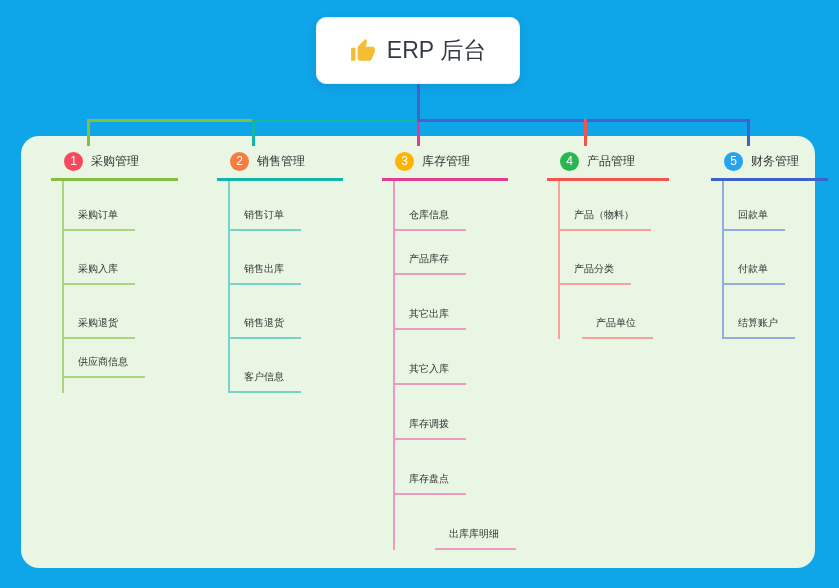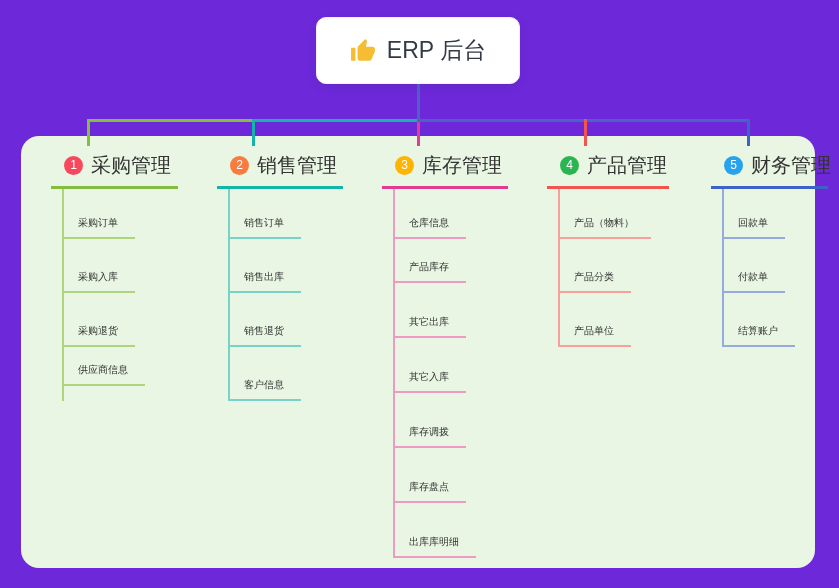--- a/index.html
+++ b/index.html
@@ -1,17 +1,17 @@
 <!DOCTYPE html>
 <html><head>
 <meta charset="utf-8">
 <style>
   html,body { margin:0; padding:0; background:#ffffff; }
   body { font-family:"Liberation Sans","DejaVu Sans",sans-serif; }
-  .canvas { position:relative; width:839px; height:588px; background:#6d28d9; overflow:hidden; }
+  .canvas { position:relative; width:839px; height:588px; background:#0ea5e9; overflow:hidden; }
 
   
   .root-node {
     position:absolute; left:316px; top:17px; width:204px; height:67px;
     background:#ffffff; border:1px solid #f1f1f4; border-radius:10px;
     box-shadow:0 3px 10px rgba(30,40,80,.10);
     display:flex; align-items:center; justify-content:center; gap:11px;
     box-sizing:border-box; z-index:3;
   }
   .root-title { font-size:23px; color:#333a44; }
@@ -29,21 +29,21 @@
   .branch { position:absolute; top:14px; box-sizing:border-box; }
   .branch-label {
     display:flex; align-items:center; gap:8px;
     padding:2px 0 7px 13px; border-bottom:3px solid var(--line);
     box-sizing:border-box; cursor:default;
   }
   .num {
     width:19px; height:19px; border-radius:50%; background:var(--circle);
     color:#ffffff; font-size:12px; line-height:19px; text-align:center; flex:none;
   }
-  .blabel { font-size:20px; color:#333333; white-space:nowrap; }
+  .blabel { font-size:12px; color:#333333; white-space:nowrap; }
 
   .children { margin-left:11px; border-left:2px solid var(--light); }
   .child { display:flex; align-items:flex-end; }
   .clabel {
     font-size:10px; color:#333333; white-space:nowrap;
     padding:0 17px 7px 14px; border-bottom:2px solid var(--light);
   }
 </style>
 </head>
 <body>
@@ -127,38 +127,38 @@
           </div>
           <div class="child" style="height: 55px;">
             <span class="clabel">其它入库</span>
           </div>
           <div class="child" style="height: 55px;">
             <span class="clabel">库存调拨</span>
           </div>
           <div class="child" style="height: 55px;">
             <span class="clabel">库存盘点</span>
           </div>
-          <div class="child" style="height: 55px;">
+          <div class="child" style="height: 55px; padding-left: 40px;">
             <span class="clabel">出库库明细</span>
           </div>
         </div>
   </div>
       <div class="branch" style="left: 526px; top: 14px; width: 122px; --line: #f2544e; --light: #f7a09c; --circle: #2ab551;">
     <div class="branch-label">
       <span class="num">4</span>
       <span class="blabel">产品管理</span>
     </div>
     <div class="children">
           <div class="child" style="height: 50px;">
             <span class="clabel">产品（物料）</span>
           </div>
           <div class="child" style="height: 54px;">
             <span class="clabel">产品分类</span>
           </div>
-          <div class="child" style="height: 54px;">
+          <div class="child" style="height: 54px; margin-left: 22px;">
             <span class="clabel">产品单位</span>
           </div>
         </div>
   </div>
       <div class="branch" style="left: 690px; top: 14px; width: 117px; --line: #3d63c6; --light: #96aade; --circle: #27a2ef;">
     <div class="branch-label">
       <span class="num">5</span>
       <span class="blabel">财务管理</span>
     </div>
     <div class="children">

